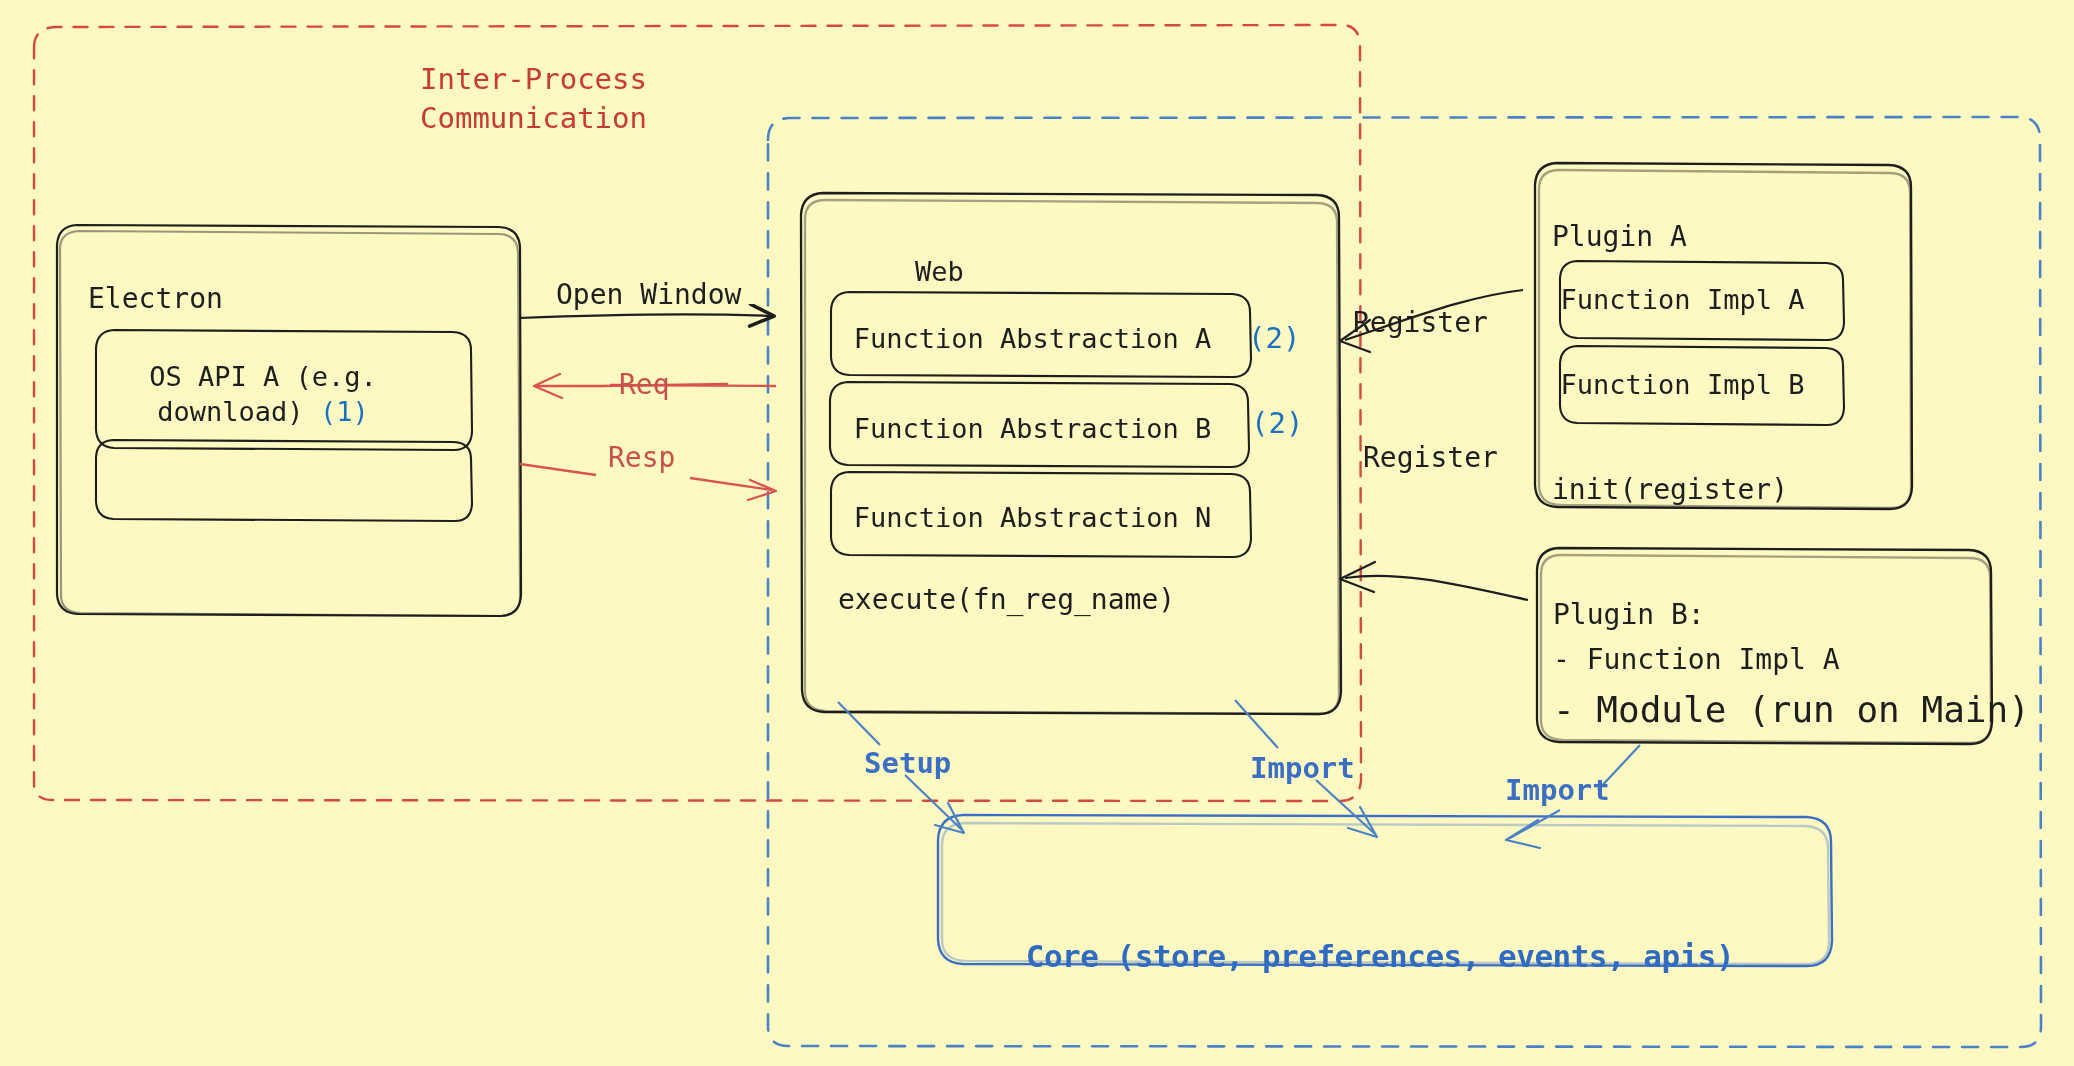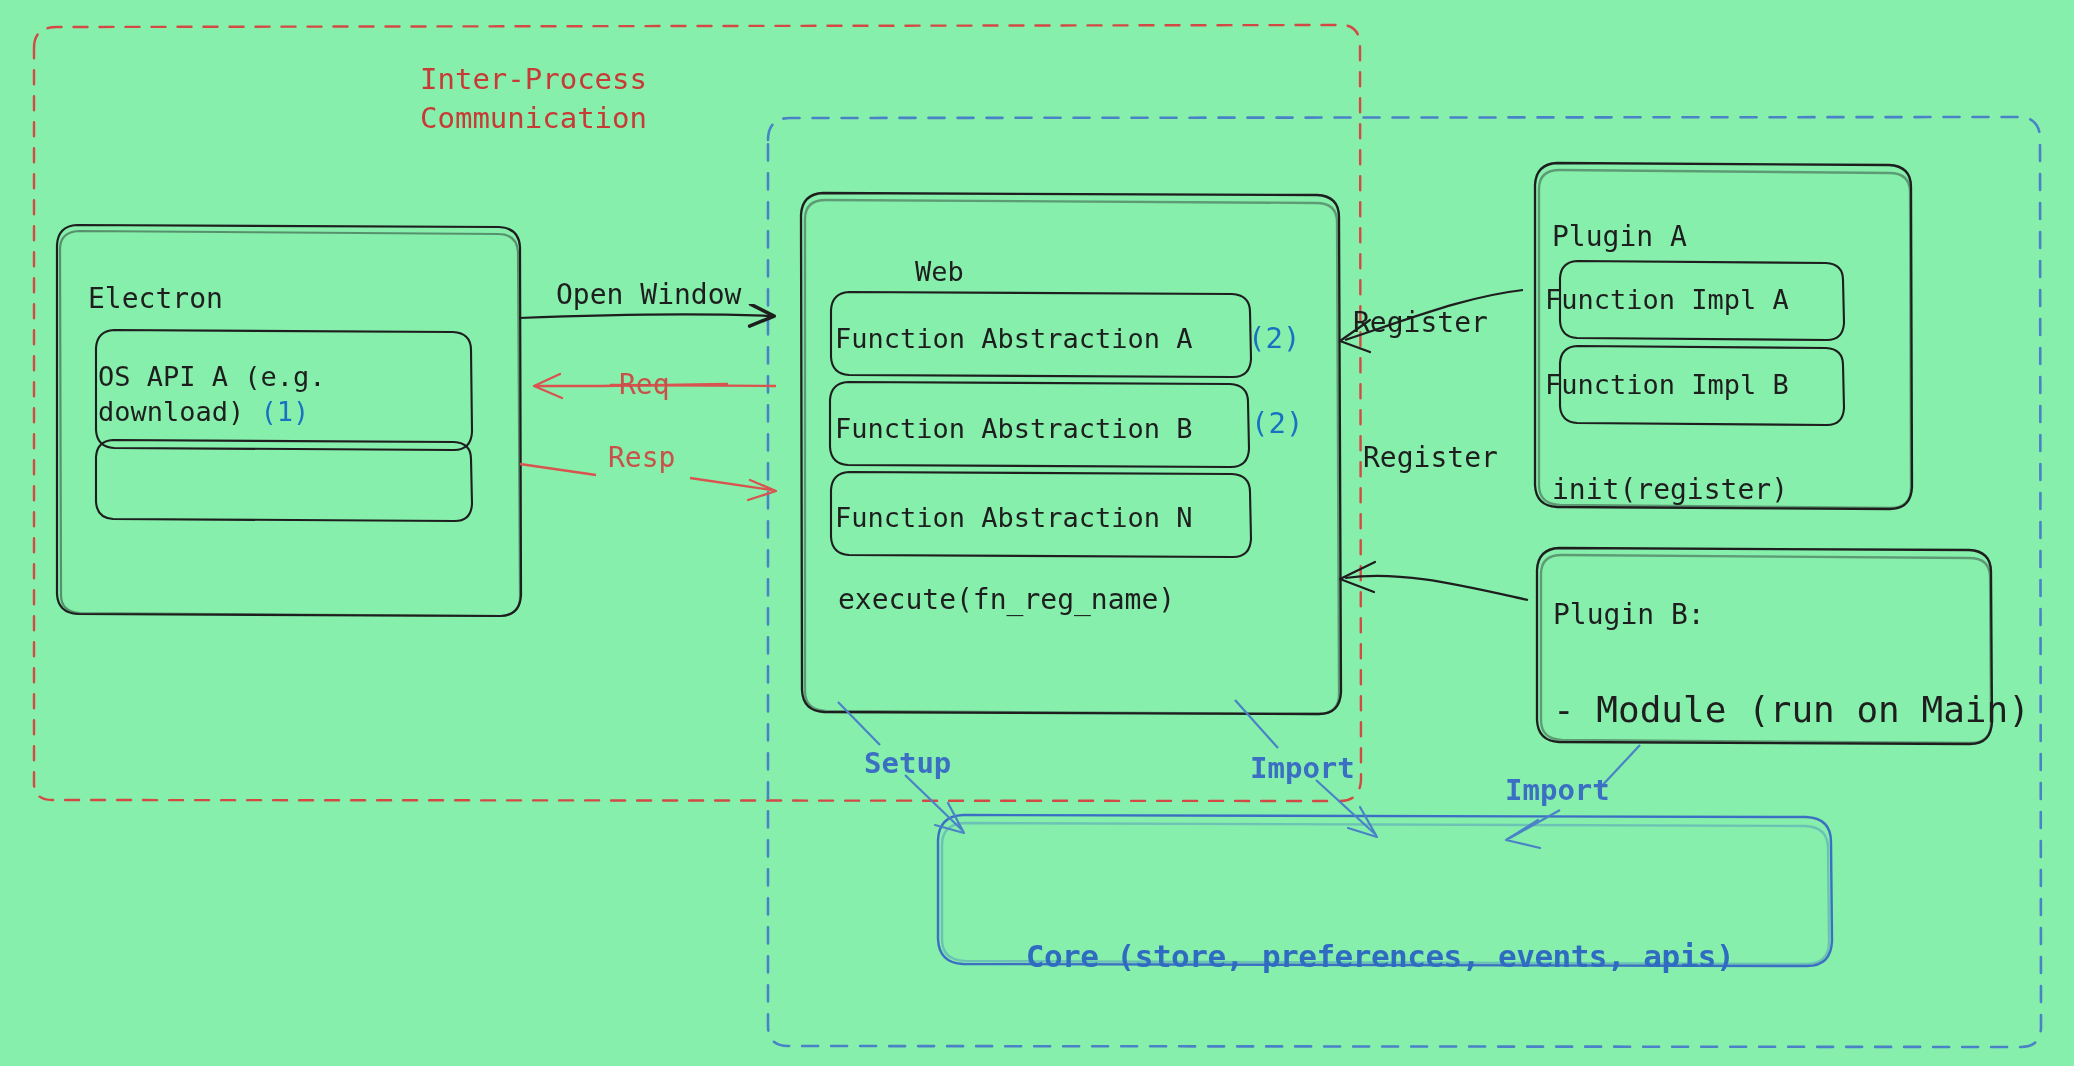--- a/index.html
+++ b/index.html
@@ -7,38 +7,38 @@
     padding: 0;
     background: #ffffff;
   }
   body {
     font-family: "DejaVu Sans Mono", "Liberation Mono", monospace;
   }
   #stage {
     position: relative;
     width: 2074px;
     height: 1066px;
-    background: #86efac;
+    background: #fef9c3;
     overflow: hidden;
   }
   #sketch {
     position: absolute;
     left: 0; top: 0;
     width: 2074px;
     height: 1066px;
     pointer-events: none;
   }
   .lbl {
     position: absolute;
     white-space: pre;
     font-family: "DejaVu Sans Mono", "Liberation Mono", monospace;
     color: #1e1e1e;
     line-height: 1.28;
   }
-  .ctr { }
+  .ctr { text-align: center; }
 
   
   .ipc-title {
     left: 420px; top: 60px;
     font-size: 29px;
     color: #c83a35;
     line-height: 1.34;
   }
   .rp-title {
     left: 795px; top: 143px;
@@ -228,20 +228,21 @@
   <div class="lbl fa-a-tag">(2)</div>
   <div class="lbl fa-b-tag">(2)</div>
   <div class="lbl execute-lbl">execute(fn_reg_name)</div>
 
   <div class="lbl plugA-title">Plugin A</div>
   <div class="lbl ctr plugA-f1">Function Impl A</div>
   <div class="lbl ctr plugA-f2">Function Impl B</div>
   <div class="lbl plugA-init">init(register)</div>
 
   <div class="lbl plugB-l1">Plugin B:</div>
+  <div class="lbl plugB-l2">- Function Impl A</div>
   <div class="lbl plugB-l3">- Module (run on Main)</div>
 
   <div class="lbl lbl-open-window">Open Window</div>
   <div class="lbl lbl-req">Req</div>
   <div class="lbl lbl-resp">Resp</div>
   <div class="lbl lbl-register-1">Register</div>
   <div class="lbl lbl-register-2">Register</div>
   <div class="lbl lbl-setup">Setup</div>
   <div class="lbl lbl-import-1">Import</div>
   <div class="lbl lbl-import-2">Import</div>

